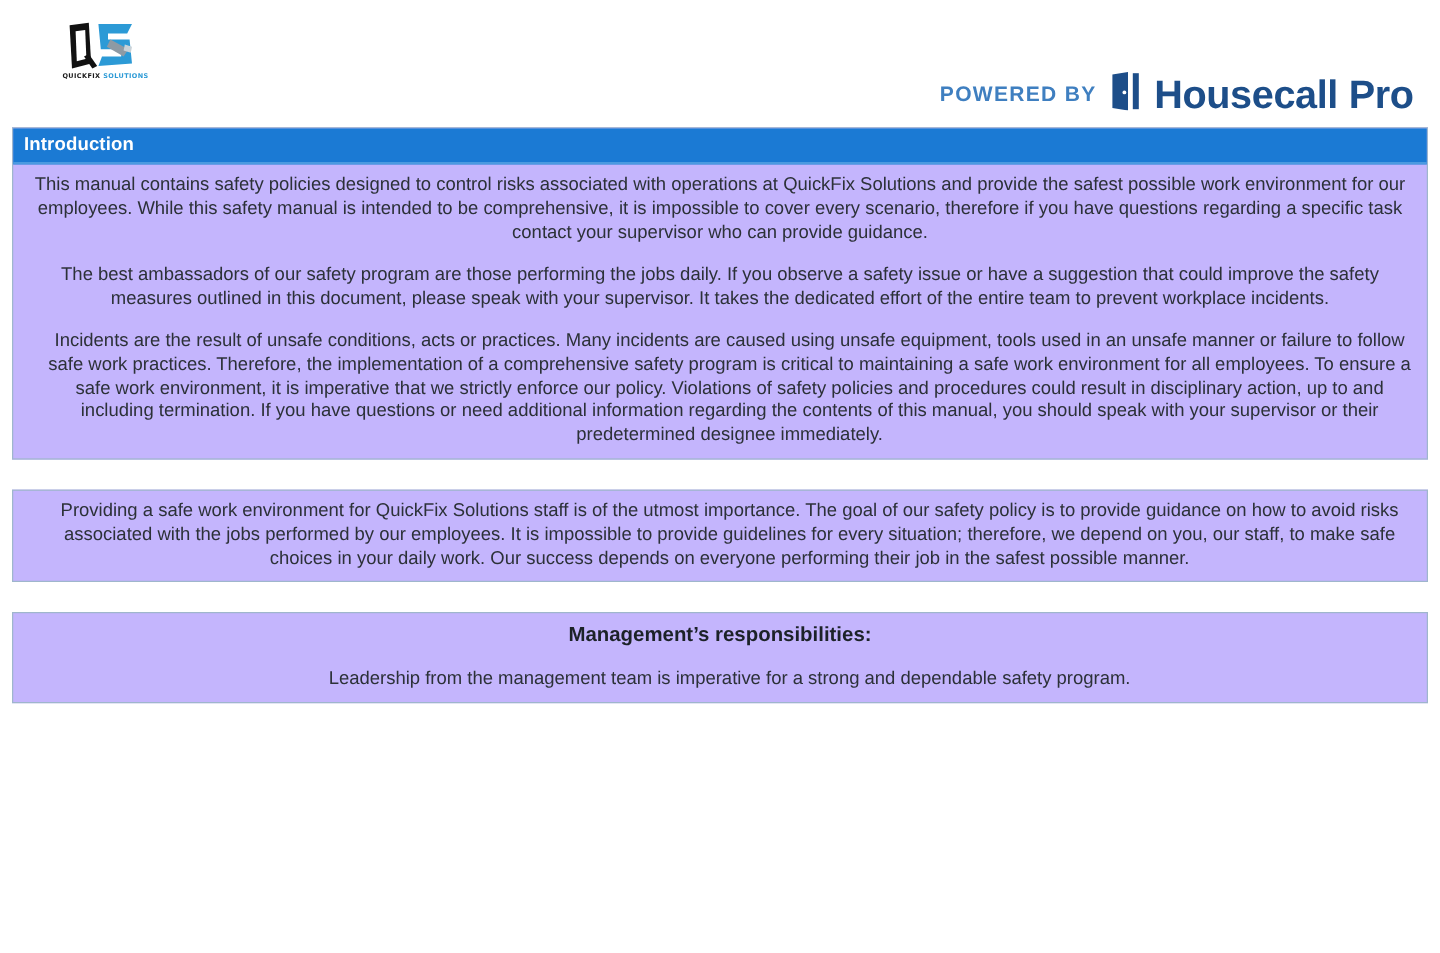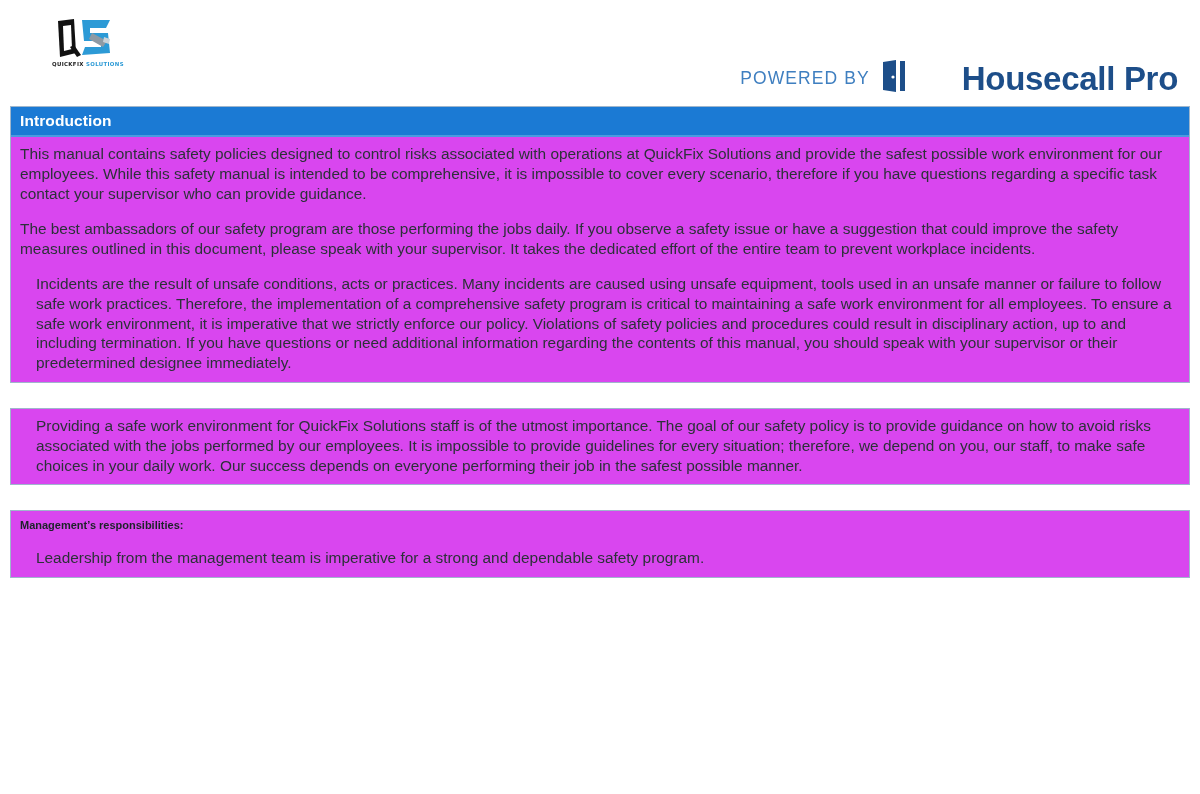--- a/index.html
+++ b/index.html
@@ -59,83 +59,83 @@
   .hcp-lockup {
     position: absolute;
     right: 22px;
     top: 60px;
     display: flex;
     align-items: center;
     gap: 11px;
   }
   .hcp-powered {
     font-size: 17.5px;
-    font-weight: normal;
+    font-weight: bold;
     letter-spacing: 1.1px;
     color: #3f7fc0;
     font-family: "Liberation Sans", sans-serif;
   }
   .hcp-icon {
     display: block;
   }
   .hcp-name {
     font-size: 33px;
     font-weight: bold;
     color: #1d4e89;
     letter-spacing: -0.3px;
     font-family: "Liberation Sans", sans-serif;
     line-height: 1;
-    margin-left: 44px;
   }
 
   
   .doc-body {
     position: relative;
     padding: 0 10px;
   }
 
   .section {
     width: 1180px;
     border: 1px solid #9fb6cc;
-    background: #d946ef;
+    background: #c4b5fd;
     box-sizing: border-box;
     margin-bottom: 25px;
   }
 
   .section-header {
     background: #1b7ad4;
     border-bottom: 2px solid #4b9ae0;
     color: #ffffff;
     font-size: 15.5px;
     font-weight: bold;
     padding: 5px 9px 6px 9px;
     letter-spacing: 0.1px;
     line-height: 1.1;
   }
 
   .section-content {
     padding: 7px 9px 9px 9px;
     color: #2c3138;
     font-size: 15.4px;
     line-height: 1.285;
+    text-align: center;
   }
 
   .section-content p {
     margin: 0 0 15.5px 0;
   }
   .section-content p:last-child {
     margin-bottom: 0;
     margin-left: 16px;
   }
 
   .subhead {
     font-weight: bold;
     color: #1c2228;
     margin: 0 0 4px 0;
-    font-size: 11px;
+    font-size: 17px;
     line-height: 1.285;
   }
 
   
   .section-last {
     margin-bottom: 0;
   }
   .clipped-line {
     color: #2c3138;
     font-size: 15.4px;

